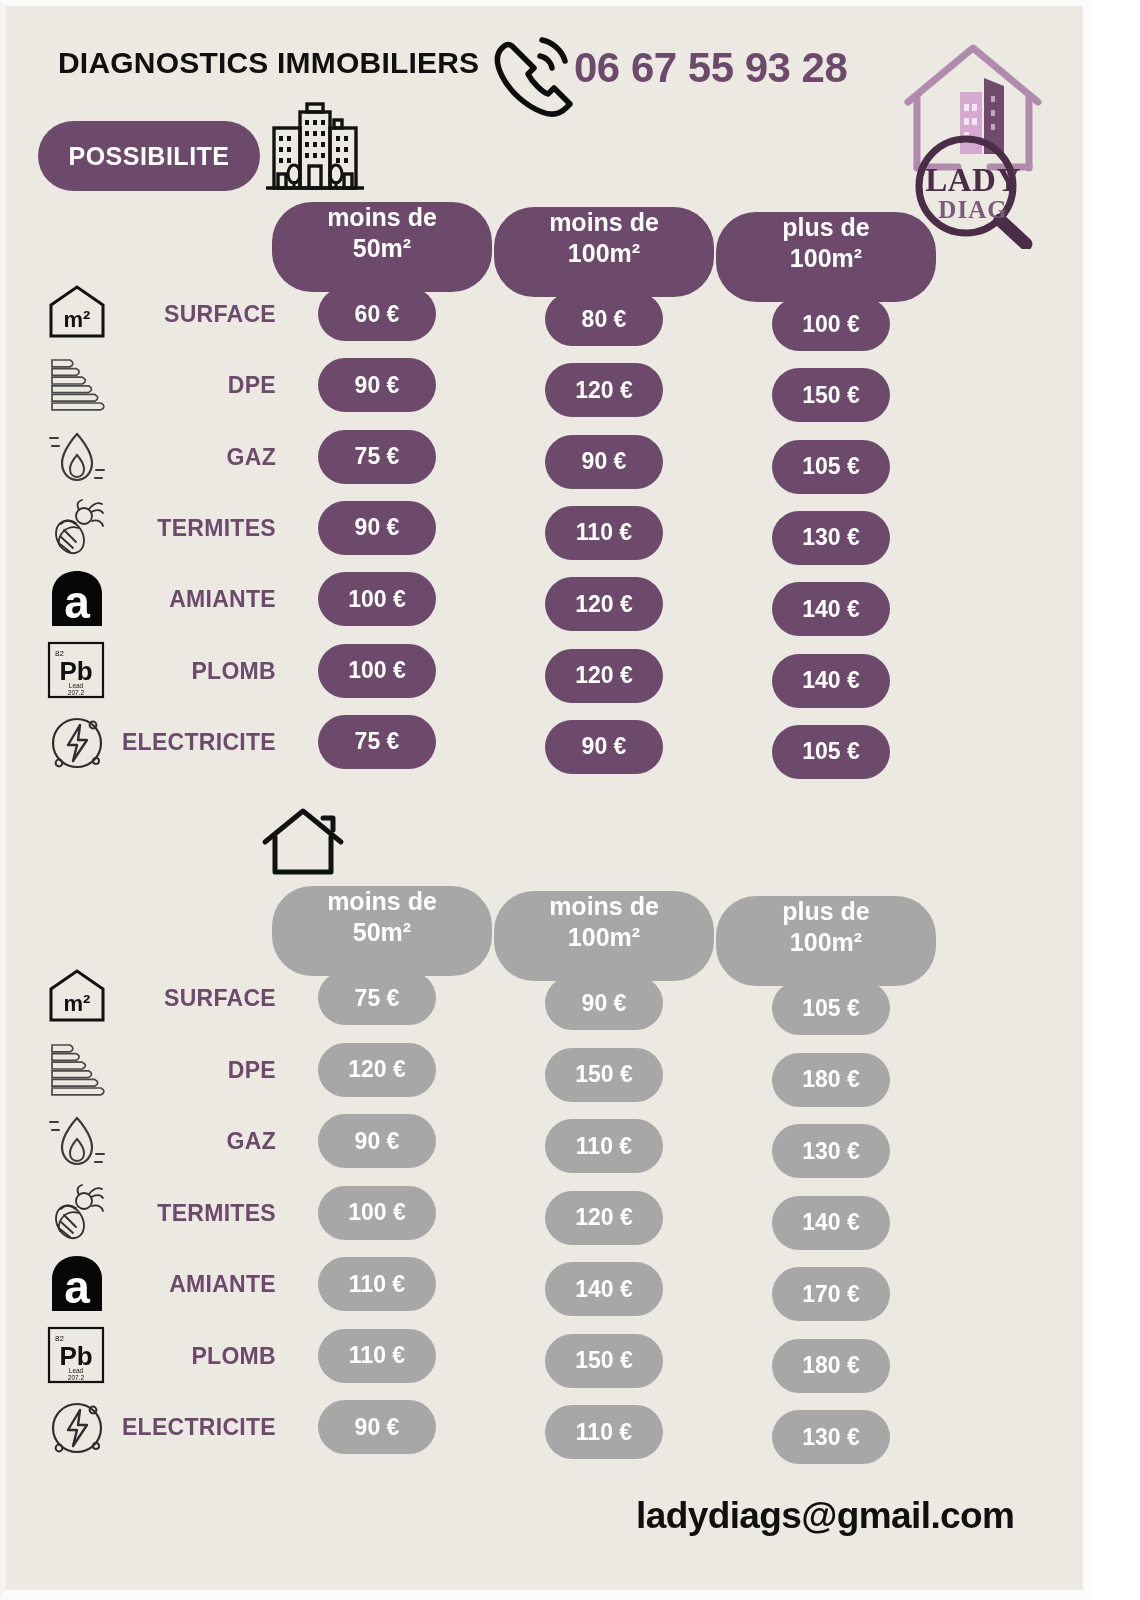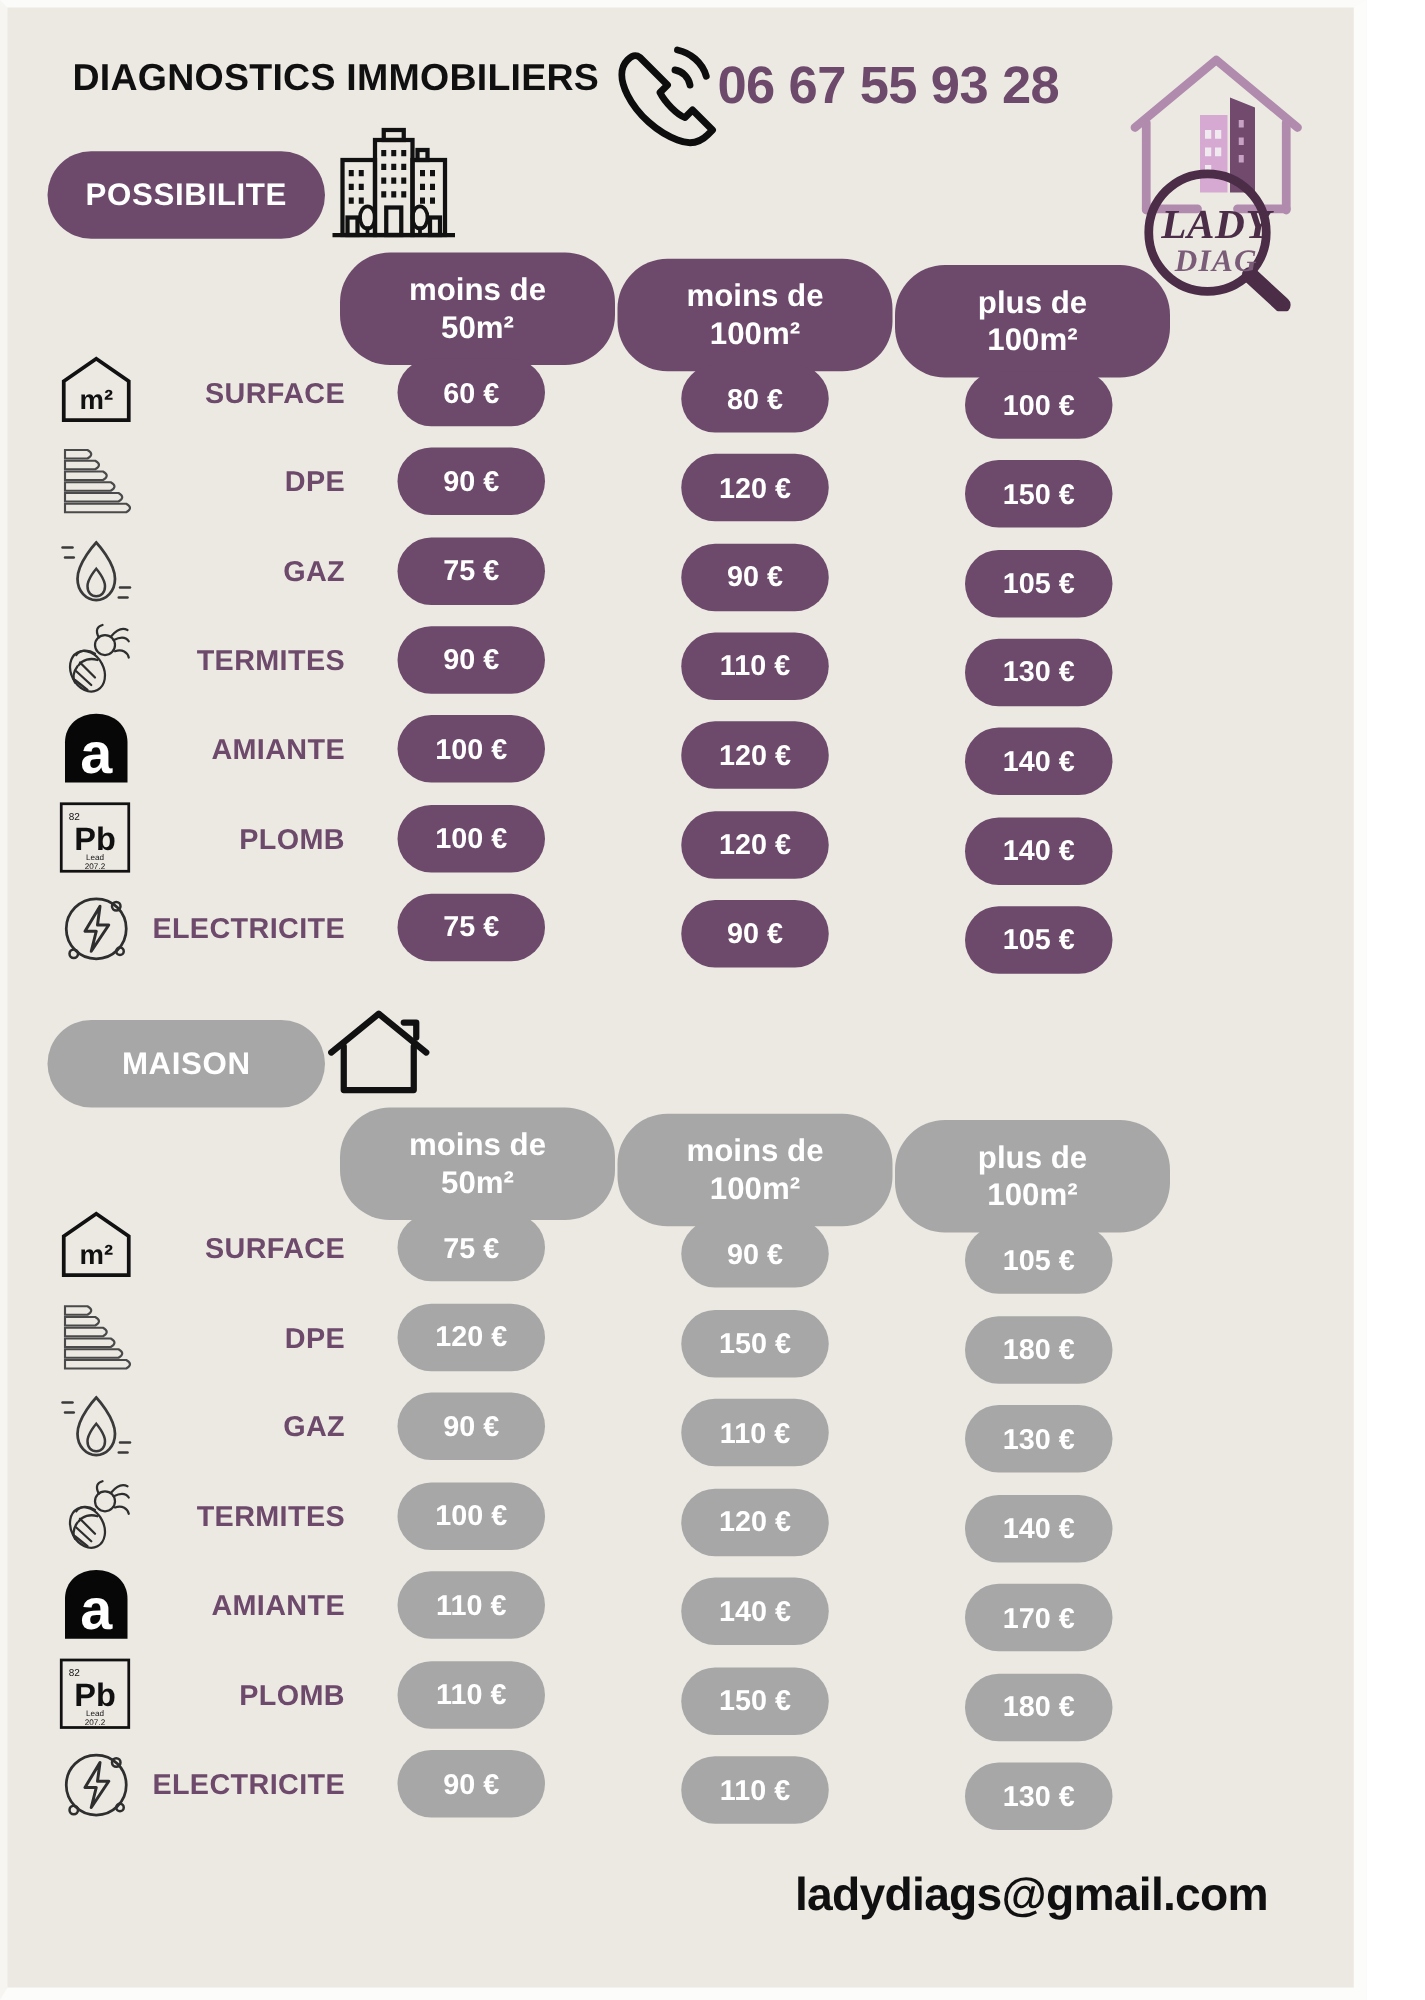--- a/index.html
+++ b/index.html
@@ -26,21 +26,21 @@
     left: 52px; top: 40px;
     font-size: 30px; font-weight: bold; letter-spacing: .2px;
     color: #111010;
   }
   #phone-icon { left: 484px; top: 28px; }
   #hdr-phone {
     left: 568px; top: 38px;
     font-size: 42px; font-weight: bold; letter-spacing: -.5px;
     color: #6d4a6b;
   }
-  #logo { left: 892px; top: 28px; width: 150px; height: 215px; font-style: italic; }
+  #logo { left: 892px; top: 28px; width: 150px; height: 215px; }
   #logo-lady {
     position:absolute; left: 0; right: 0; top: 128px; text-align: center;
     font-family: "Liberation Serif", serif; font-size: 33px;
     font-weight: bold; color: #4b2d48; letter-spacing: .5px;
   }
   #logo-diag {
     position:absolute; left: 0; right: 0; top: 162px; text-align: center;
     font-family: "Liberation Serif", serif; font-size: 25px;
     font-weight: bold; color: #7a5b78; letter-spacing: 1px;
   }
@@ -53,21 +53,21 @@
   }
   #cat-appartement { left: 32px; top: 115px; width: 222px; background: #6d4a6b; }
   #cat-maison      { left: 32px; top: 810px; width: 222px; background: #a7a7a7; }
   #icon-building { left: 256px; top: 92px; }
   #icon-house    { left: 255px; top: 800px; }
 
   
   .colhead {
     width: 220px; height: 90px; border-radius: 40px;
     display: flex; flex-direction: column;
-    align-items: center; justify-content: center;
+    align-items: center; 
     color: #ffffff; font-size: 25px; font-weight: bold; line-height: 1.22;
     text-align: center;
   }
   .colhead.purple { background: #6d4a6b; }
   .colhead.grey   { background: #a7a7a7; }
 
   
   .rowlabel {
     width: 270px; text-align: right;
     font-size: 23px; font-weight: bold; letter-spacing: .3px;
@@ -181,21 +181,20 @@
       </g>
       <g fill="none" stroke="#111" stroke-width="3">
         <ellipse cx="32" cy="76" rx="6" ry="9"></ellipse>
           <line x1="32" y1="83" x2="32" y2="90"></line>
         <ellipse cx="74" cy="76" rx="6" ry="9"></ellipse>
           <line x1="74" y1="83" x2="74" y2="90"></line>
       </g>
     </svg>
   </div>
 
-  <div class="abs cat-pill" id="cat-maison">MAISON</div>
 
   <div class="abs" id="icon-house">
     <svg width="84" height="72" viewBox="0 0 84 72">
       <g fill="none" stroke="#111" stroke-width="5" stroke-linejoin="round" stroke-linecap="round">
         <path d="M4 36 L42 5 L80 36"></path>
         <path d="M14 31 L14 66 L70 66 L70 31"></path>
         <path d="M62 12 L72 12 L72 24"></path>
       </g>
     </svg>
   </div>

